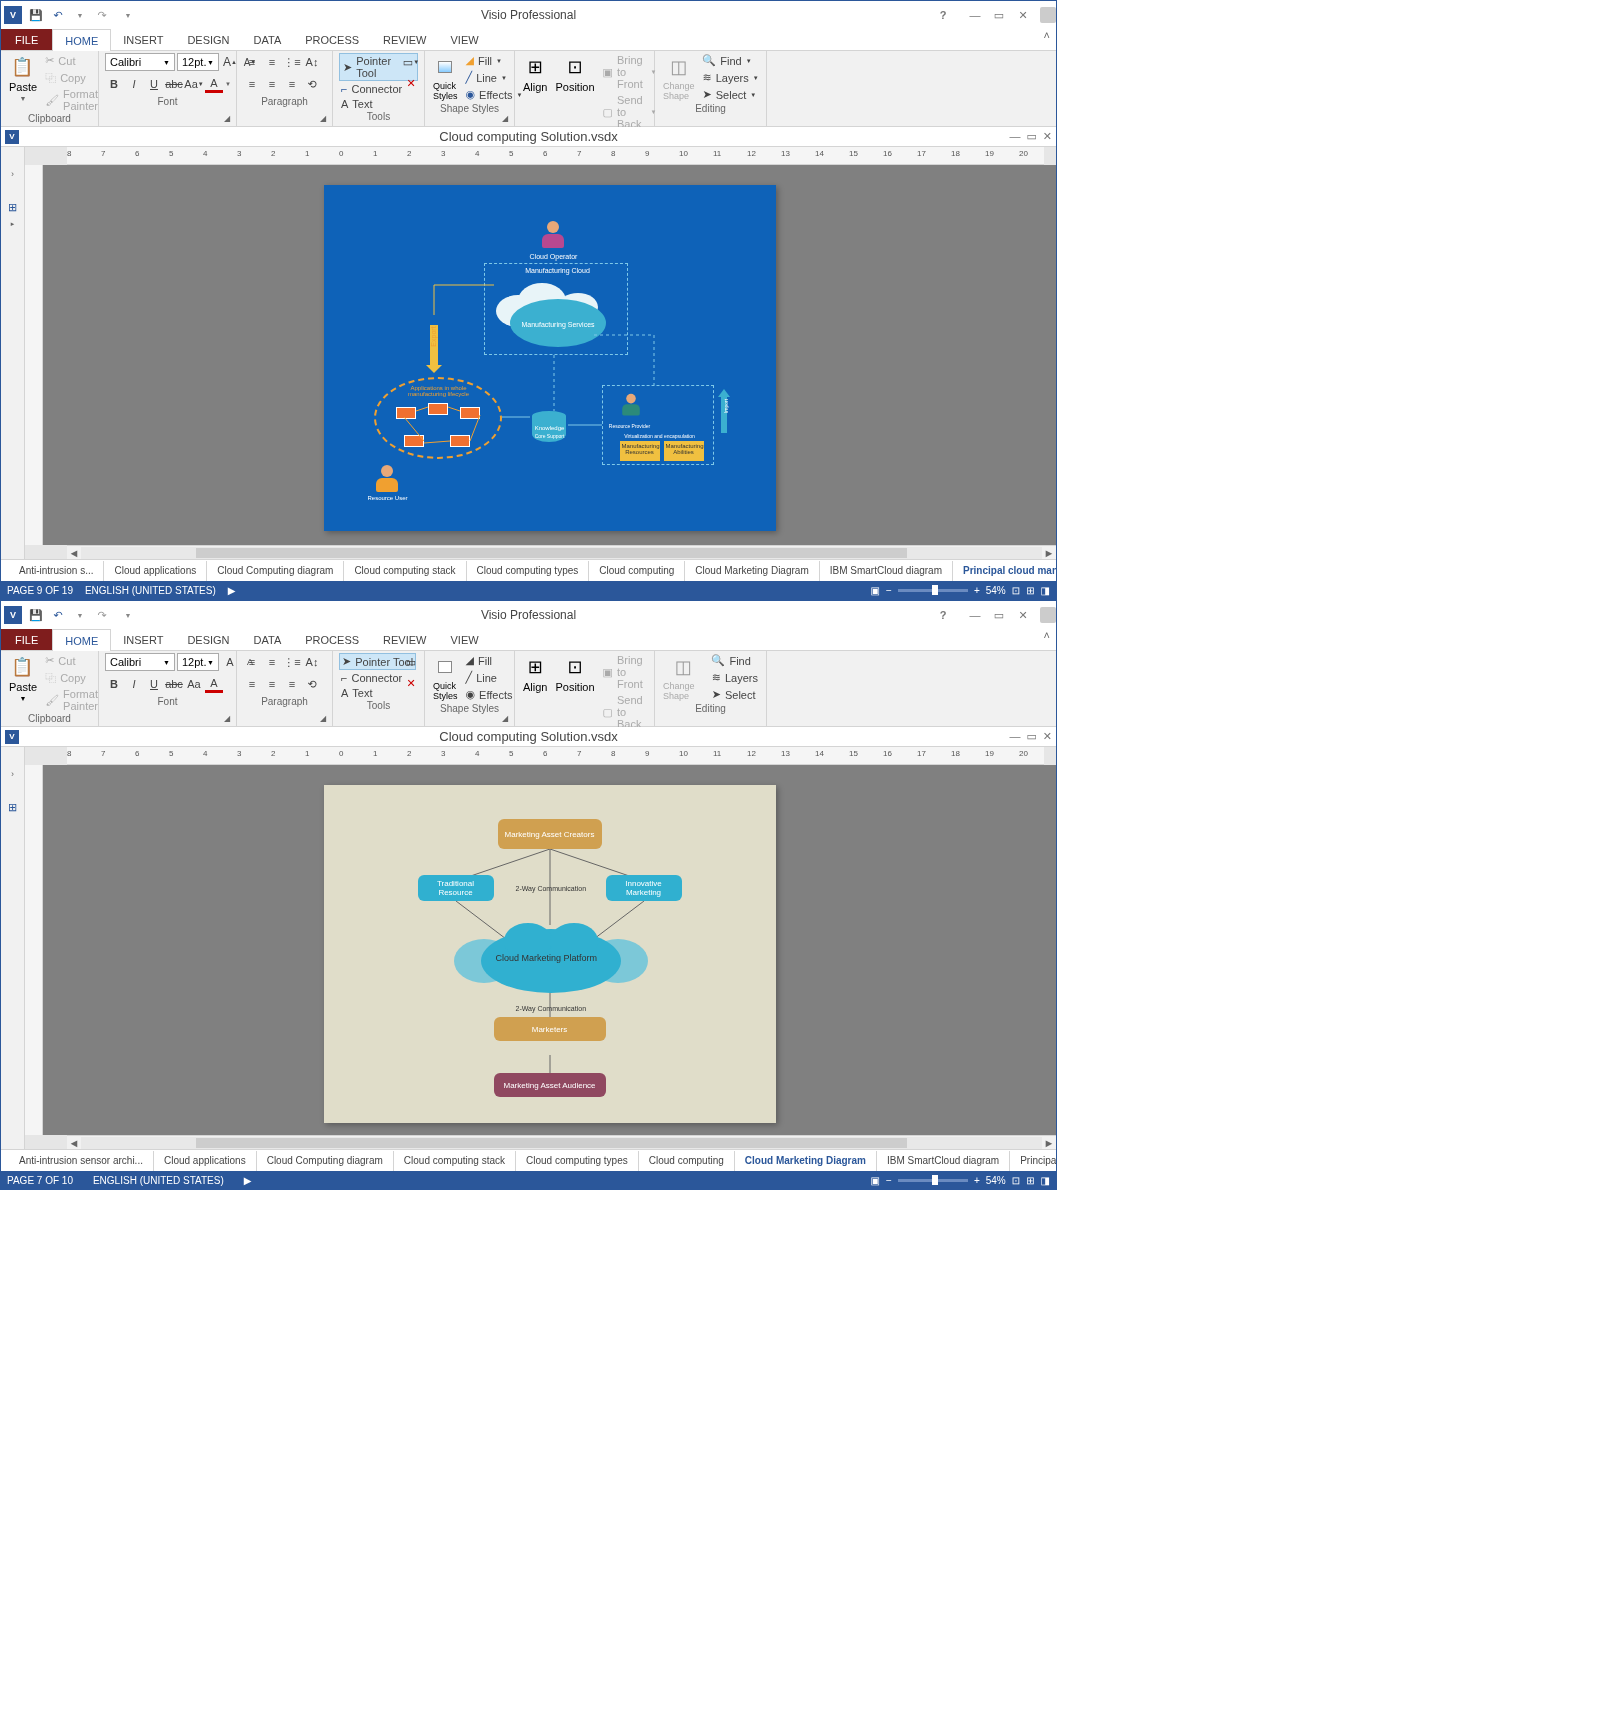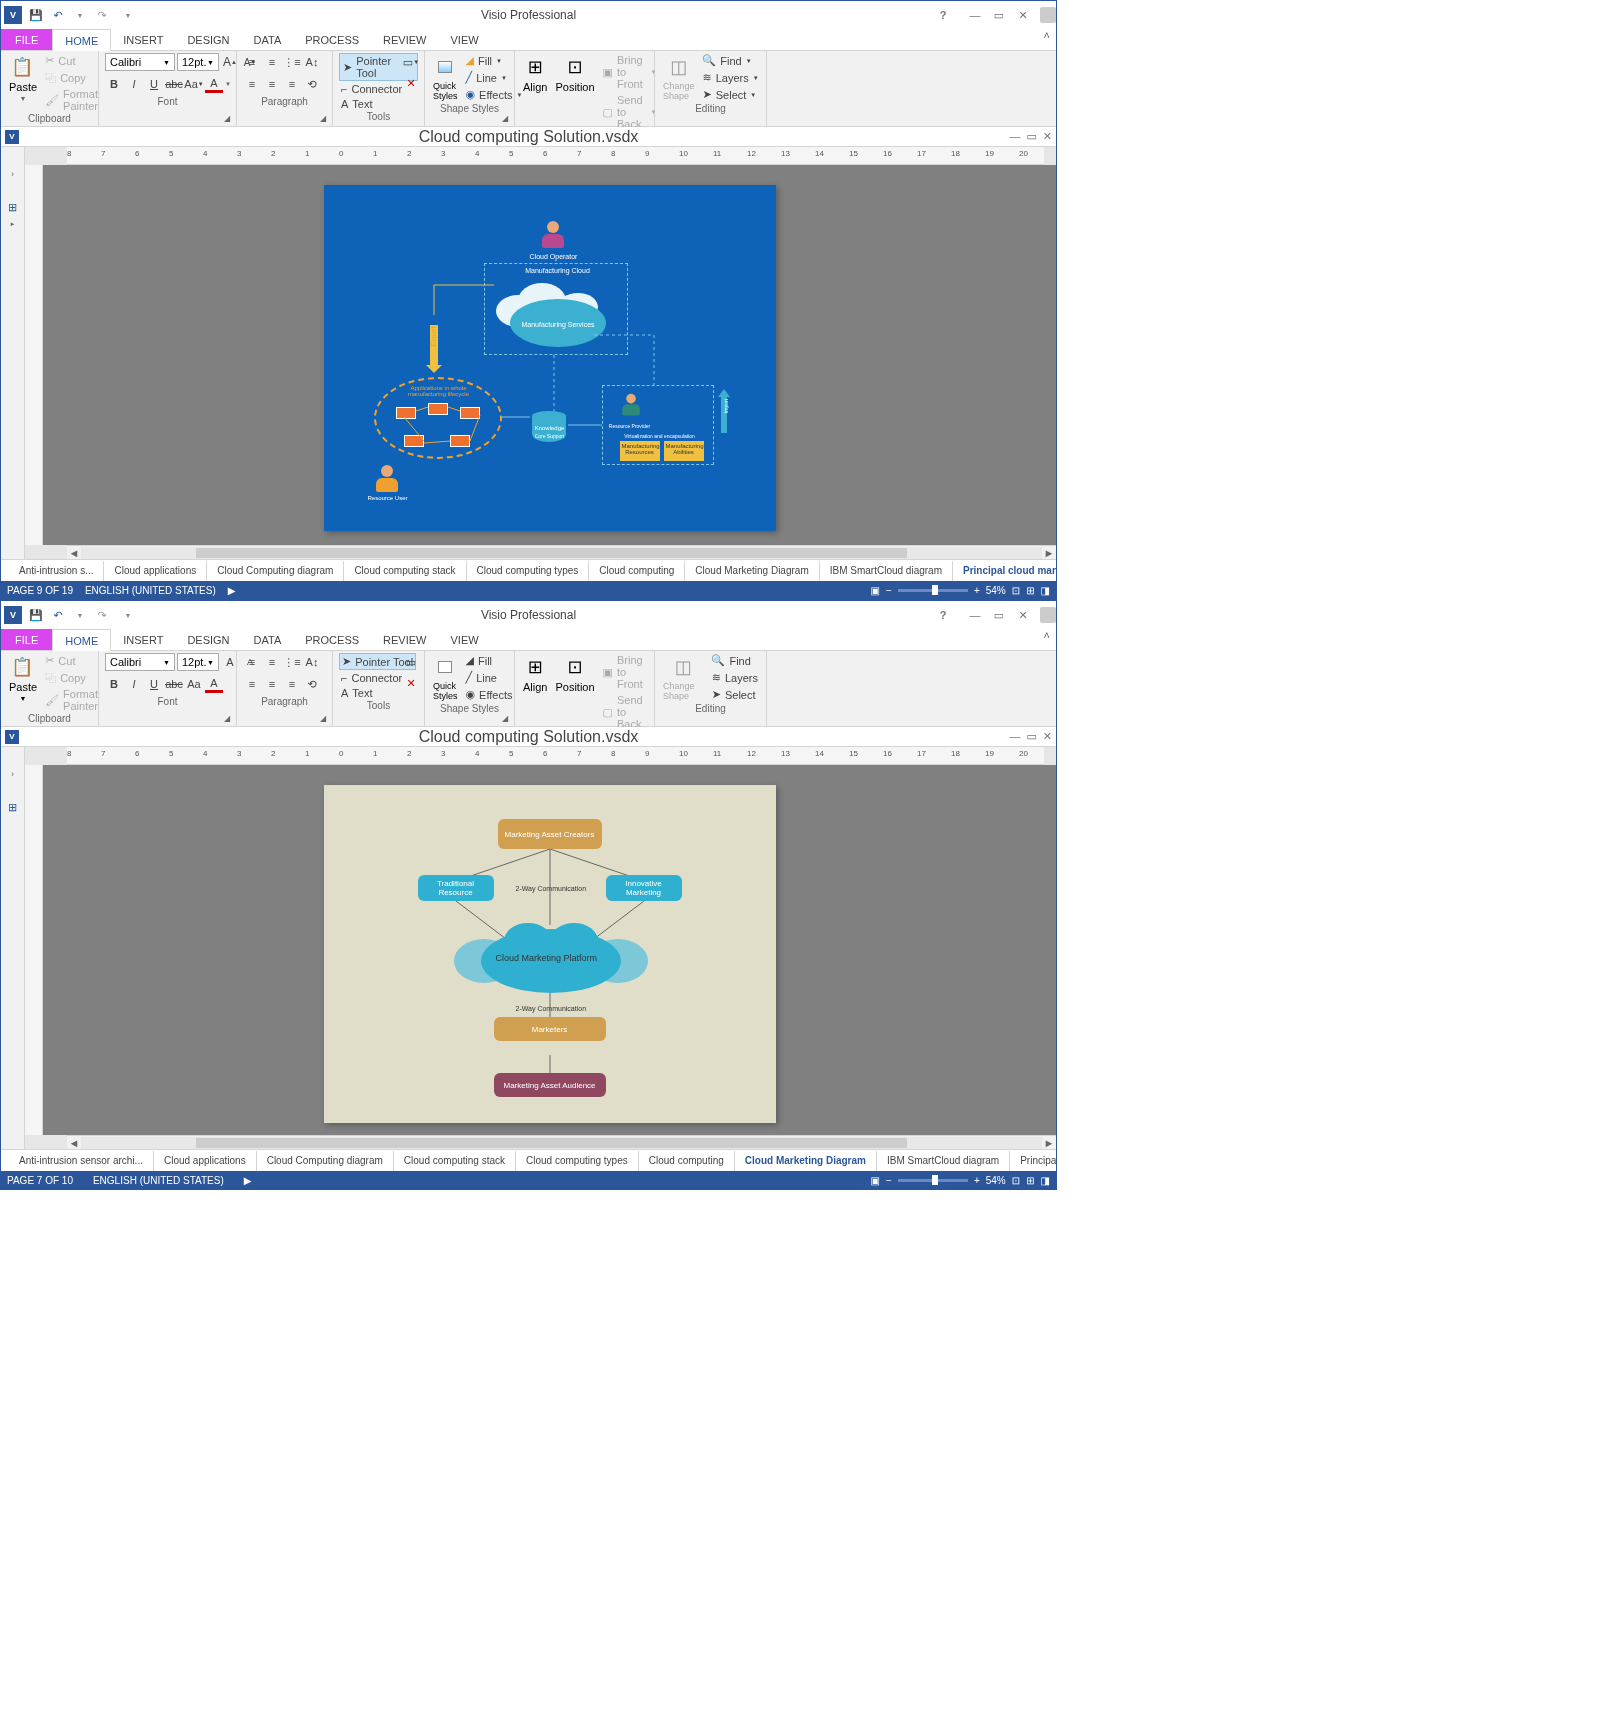--- a/index.html
+++ b/index.html
@@ -9,41 +9,41 @@
 .visio-icon { width: 18px; height: 18px; background: #2b579a; color: #fff; margin-left: 3px; display: inline-flex; align-items: center; justify-content: center; font-size: 9px; font-weight: bold; }
 .qat { display: flex; align-items: center; gap: 6px; margin-left: 6px; }
 .qat span { width: 16px; height: 16px; display: inline-flex; align-items: center; justify-content: center; cursor: pointer; color: #444; }
 .title-center { position: absolute; left: 50%; transform: translateX(-50%); color: #444; font-size: 12px; }
 .win-controls { position: absolute; right: 0; display: flex; align-items: center; gap: 2px; }
 .win-controls span { width: 22px; height: 20px; display: inline-flex; align-items: center; justify-content: center; color: #777; }
 .help-icon { color: #2b579a; font-weight: bold; margin-right: 8px; }
 .avatar { width: 16px; height: 16px; background: #ccc; border-radius: 2px; margin-left: 4px; }
 .tabs { height: 22px; background: #fff; display: flex; align-items: stretch; border-bottom: 1px solid #d4d4d4; }
 .tab { padding: 0 12px; display: flex; align-items: center; font-size: 11px; color: #444; cursor: pointer; text-transform: uppercase; }
-.tab.file { background: #d946ef; color: #fff; padding: 0 14px; }
+.tab.file { background: #7f1d1d; color: #fff; padding: 0 14px; }
 .tab.active { background: #fff; color: #2b579a; border-top: 1px solid #d4d4d4; border-left: 1px solid #d4d4d4; border-right: 1px solid #d4d4d4; margin-bottom: -1px; }
 .ribbon { height: 76px; background: #f1f1f1; border-bottom: 1px solid #d4d4d4; display: flex; }
 .group { border-right: 1px solid #d4d4d4; padding: 2px 6px; display: flex; flex-direction: column; justify-content: space-between; position: relative; }
 .group-label { text-align: center; font-size: 10px; color: #666; padding-bottom: 17px; }
 .group-body { flex: 1; display: flex; align-items: flex-start; gap: 4px; }
 .big-btn { display: flex; flex-direction: column; align-items: center; gap: 2px; padding: 2px; cursor: pointer; }
 .big-btn .ico { width: 24px; height: 24px; display: flex; align-items: center; justify-content: center; font-size: 18px; }
 .small-btns { display: flex; flex-direction: column; gap: 2px; }
 .small-btn { display: flex; align-items: center; gap: 4px; cursor: pointer; color: #444; font-size: 11px; padding: 1px 2px; }
 .small-btn.disabled { color: #aaa; }
 .font-row { display: flex; align-items: center; gap: 2px; }
 .font-sel { width: 70px; height: 18px; border: 1px solid #ababab; background: #fff; padding: 0 4px; font-size: 11px; display: flex; align-items: center; justify-content: space-between; }
 .size-sel { width: 42px; height: 18px; border: 1px solid #ababab; background: #fff; padding: 0 4px; font-size: 11px; display: flex; align-items: center; justify-content: space-between; }
 .mini-btn { width: 18px; height: 18px; display: inline-flex; align-items: center; justify-content: center; cursor: pointer; color: #444; font-size: 11px; }
 .para-grid { display: grid; grid-template-columns: repeat(4, 18px); gap: 2px; }
 .shape-style { width: 14px; height: 12px; border: 1px solid #888; background: #fff; }
 .dialog-launcher { position: absolute; bottom: 2px; right: 2px; width: 10px; height: 10px; font-size: 8px; color: #666; }
 .doc-area { background: #e6e6e6; position: relative; }
 .doc-titlebar { height: 20px; background: #fff; border-bottom: 1px solid #d4d4d4; display: flex; align-items: center; position: relative; }
-.doc-titlebar .dt-center { position: absolute; left: 50%; transform: translateX(-50%); font-size: 16px; color: #444; }
+.doc-titlebar .dt-center { position: absolute; left: 50%; transform: translateX(-50%); font-size: 13px; color: #444; }
 .doc-titlebar .dt-right { position: absolute; right: 4px; display: flex; gap: 6px; color: #777; }
 .ruler-h { height: 18px; background: #f5f5f5; border-bottom: 1px solid #d4d4d4; margin-left: 42px; margin-right: 12px; position: relative; overflow: hidden; font-size: 8px; color: #555; }
 .ruler-h span { position: absolute; top: 2px; }
 .left-tools { width: 24px; background: #f1f1f1; border-right: 1px solid #d4d4d4; display: flex; flex-direction: column; align-items: center; gap: 6px; padding-top: 4px; }
 .ruler-v { width: 18px; background: #f5f5f5; border-right: 1px solid #d4d4d4; }
 .canvas { flex: 1; background: #808080; display: flex; align-items: flex-start; justify-content: center; padding: 20px; position: relative; overflow: hidden; }
 .page1 { width: 452px; height: 346px; background: #0e62b8; position: relative; box-shadow: 2px 2px 6px rgba(0,0,0,0.3); }
 .page2 { width: 452px; height: 338px; background: #e0ddc9; position: relative; box-shadow: 2px 2px 6px rgba(0,0,0,0.3); }
 .person { width: 22px; height: 28px; position: absolute; }
 .person .head { width: 12px; height: 12px; border-radius: 50%; margin: 0 auto; }

